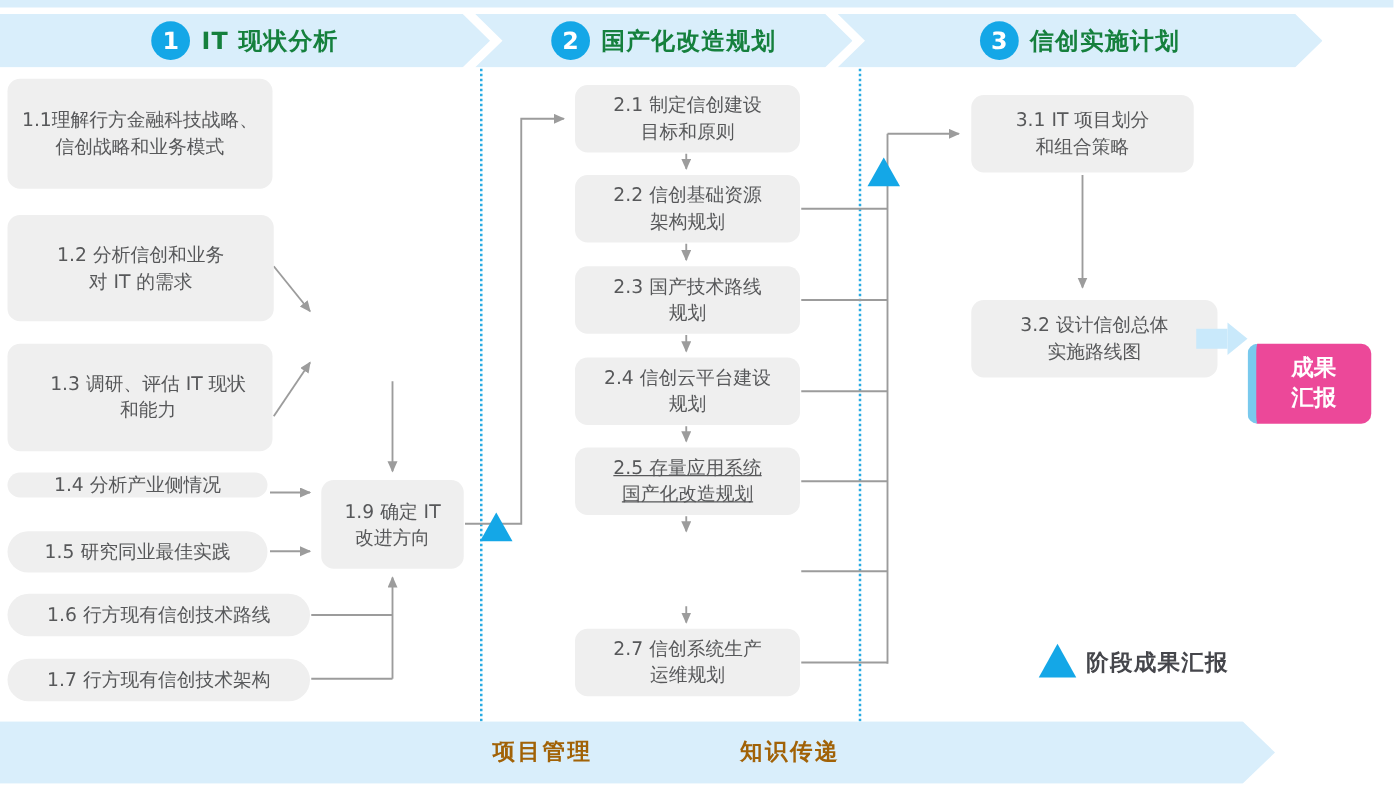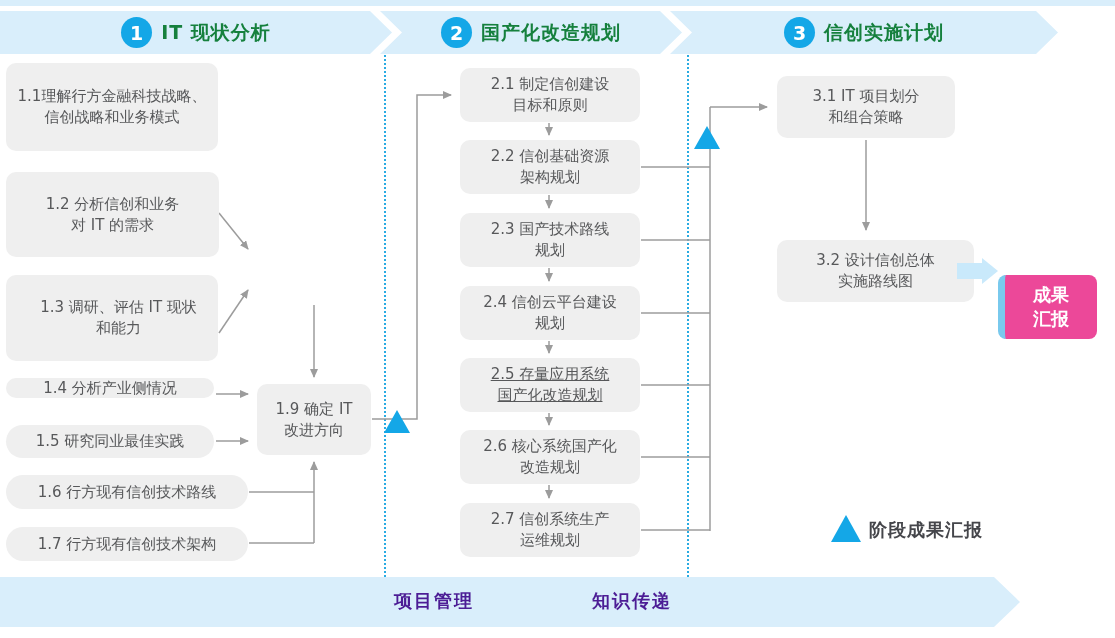--- a/index.html
+++ b/index.html
@@ -58,21 +58,21 @@
   .triLegend { left:831px; top:515px; border-left-width:15px; border-right-width:15px; border-bottom-width:27px; }
   .legendtext { left:869px; top:518px; color:#45464b; font-weight:bold; font-size:18px; letter-spacing:1px; }
 
   
   .bigarrow { left:957px; top:258px; width:41px; height:26px; }
   .bigarrow::before { content:""; position:absolute; left:0; top:5px; width:25px; height:16px; background:#c9e9fb; }
   .bigarrow::after { content:""; position:absolute; left:25px; top:0; width:0; height:0; border-top:13px solid transparent; border-bottom:13px solid transparent; border-left:16px solid #c9e9fb; }
 
   
   .footerbar { left:0; top:577px; width:1020px; height:50px; background:#d9eefb; clip-path:polygon(0 0, calc(100% - 26px) 0, 100% 50%, calc(100% - 26px) 100%, 0 100%); }
-  .footlabel { top:589px; color:#4c1d95; font-weight:bold; font-size:18px; letter-spacing:2px; white-space:nowrap; }
+  .footlabel { top:589px; color:#a16207; font-weight:bold; font-size:18px; letter-spacing:2px; white-space:nowrap; }
   .foot1 { left:394px; } .foot2 { left:592px; }
 </style>
 </head>
 <body>
 
 <div class="stage">
 
   <div class="abs topstrip"></div>
 
   <div class="abs banner seg1">
@@ -141,22 +141,20 @@
   <div class="abs node n21">2.1 制定信创建设
 目标和原则</div>
   <div class="abs node n22">2.2 信创基础资源
 架构规划</div>
   <div class="abs node n23">2.3 国产技术路线
 规划</div>
   <div class="abs node n24">2.4 信创云平台建设
 规划</div>
   <div class="abs node n25">2.5 存量应用系统
 国产化改造规划</div>
-  <div class="abs node n26">2.6 核心系统国产化
-改造规划</div>
   <div class="abs node n27">2.7 信创系统生产
 运维规划</div>
 
   <div class="abs node n31">3.1 IT 项目划分
 和组合策略</div>
   <div class="abs node n32">3.2 设计信创总体
 实施路线图</div>
 
   <div class="abs tri tri1"></div>
   <div class="abs tri tri2"></div>

